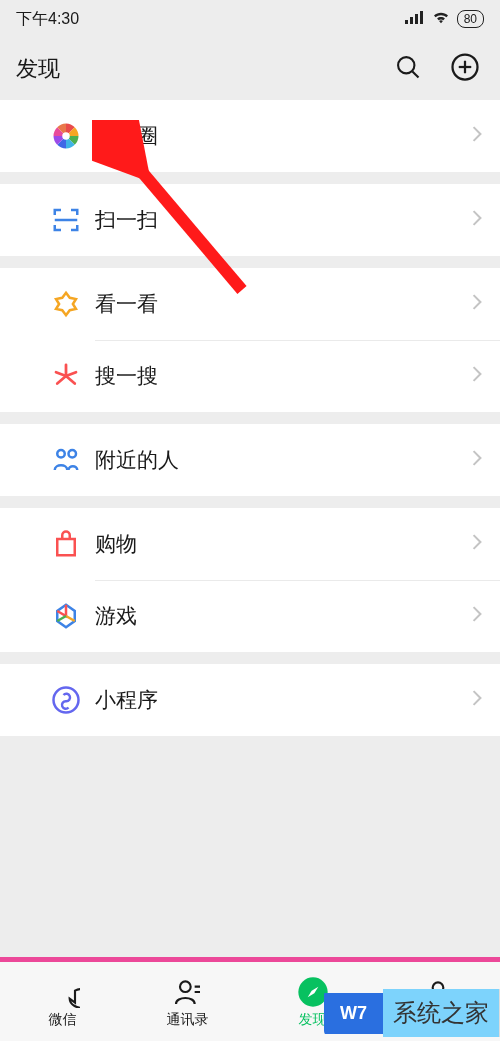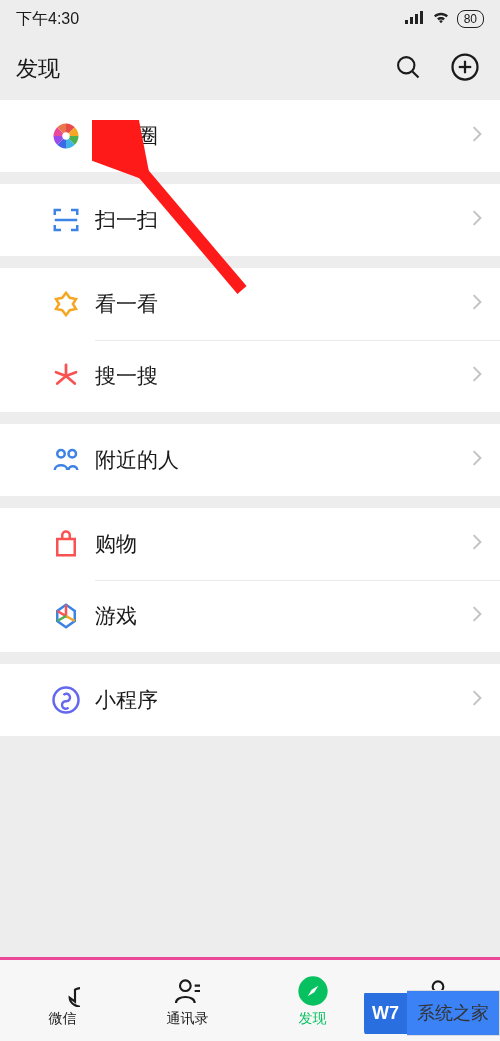--- a/index.html
+++ b/index.html
@@ -48,21 +48,21 @@
     position: absolute;
     left: 62px; right: 0; top: 0;
     height: 1px;
     background: #eaeaea;
   }
   .tabbar {
     position: absolute;
     left: 0; right: 0; bottom: 0;
     height: 84px;
     background: #f7f7f7;
-    border-top: 3px solid #ec4899;
+    border-top: 5px solid #ec4899;
     display: flex;
   }
   .tab {
     flex: 1;
     display: flex;
     flex-direction: column;
     align-items: center;
     justify-content: center;
     gap: 2px;
     font-size: 14px;
@@ -78,25 +78,25 @@
     display: flex;
     align-items: center;
     border-radius: 6px 0 0 6px;
     overflow: hidden;
   }
   .wm-left {
     background: #2a6fe0;
     color: #fff;
     font-weight: 700;
     font-size: 18px;
-    padding: 10px 8px;
+    padding: 10px 16px;
   }
   .wm-right {
-    background: #3b82f6;
-    font-size: 18px;
+    background: #7dd3fc;
+    font-size: 24px;
     color: #333;
     padding: 10px 10px;
     border: 1px solid #ddd;
     border-left: none;
   }
   .arrow {
     position: absolute;
     left: 92px; top: 120px;
     pointer-events: none;
   }

